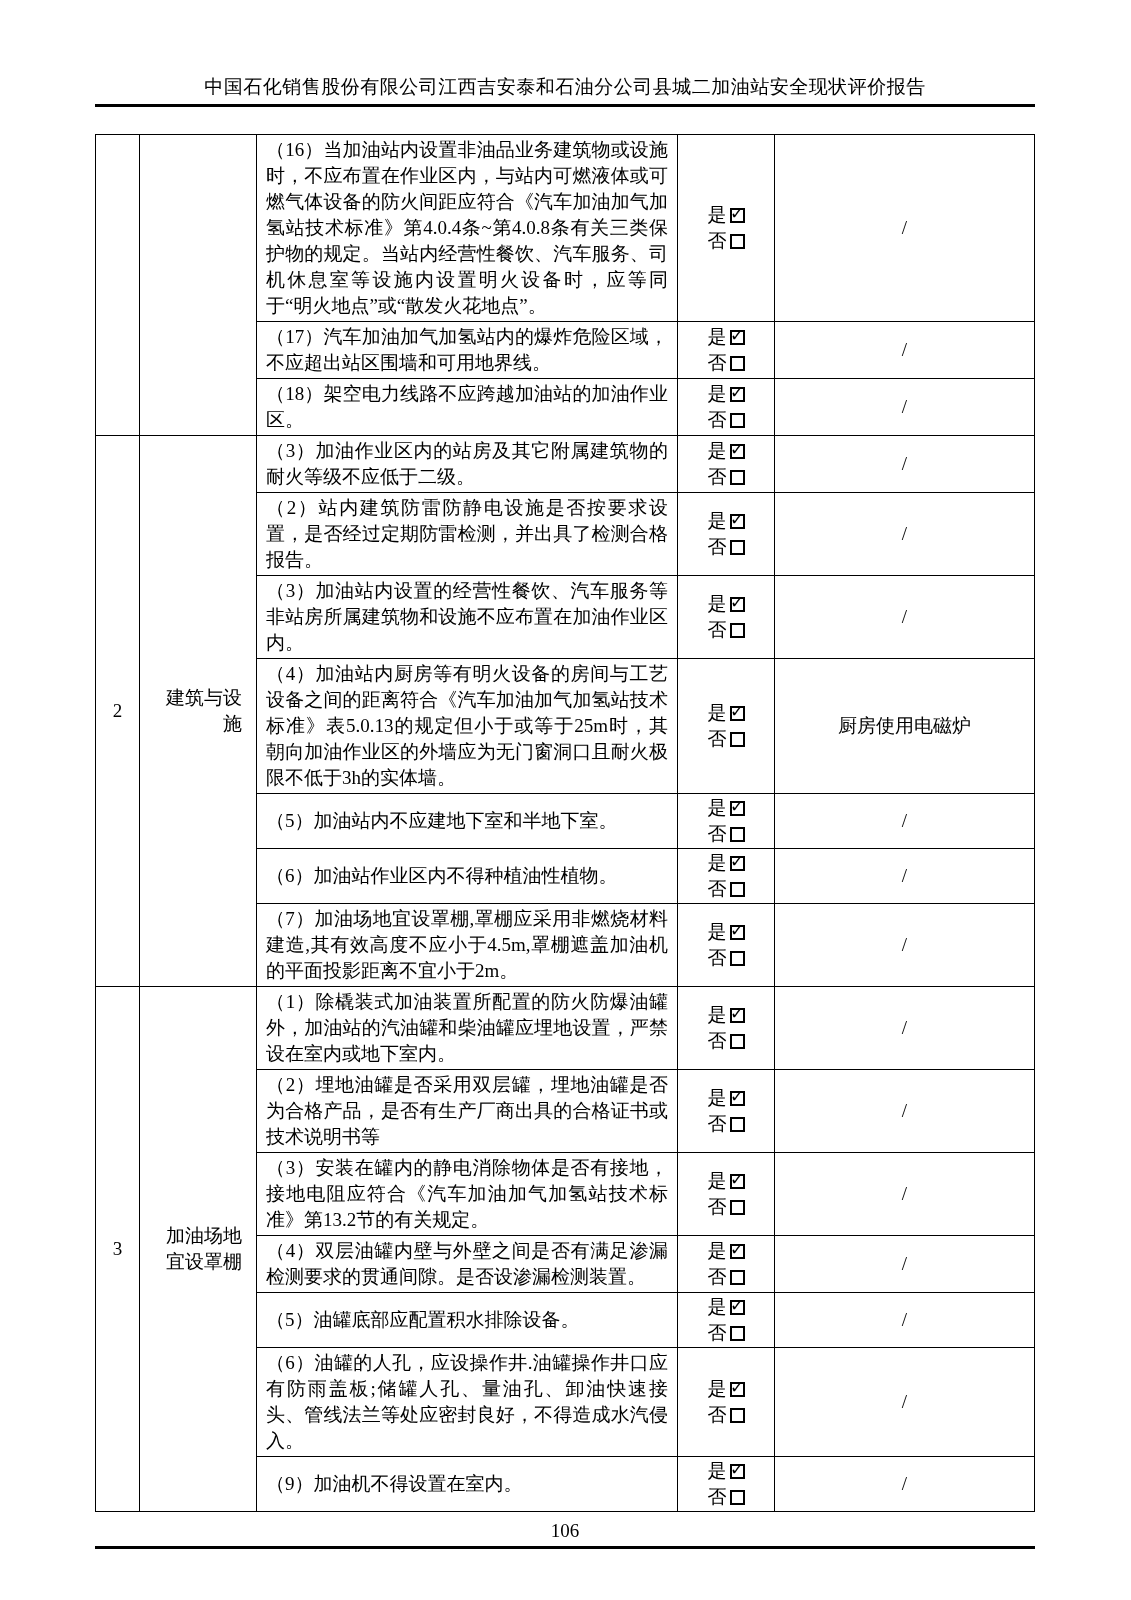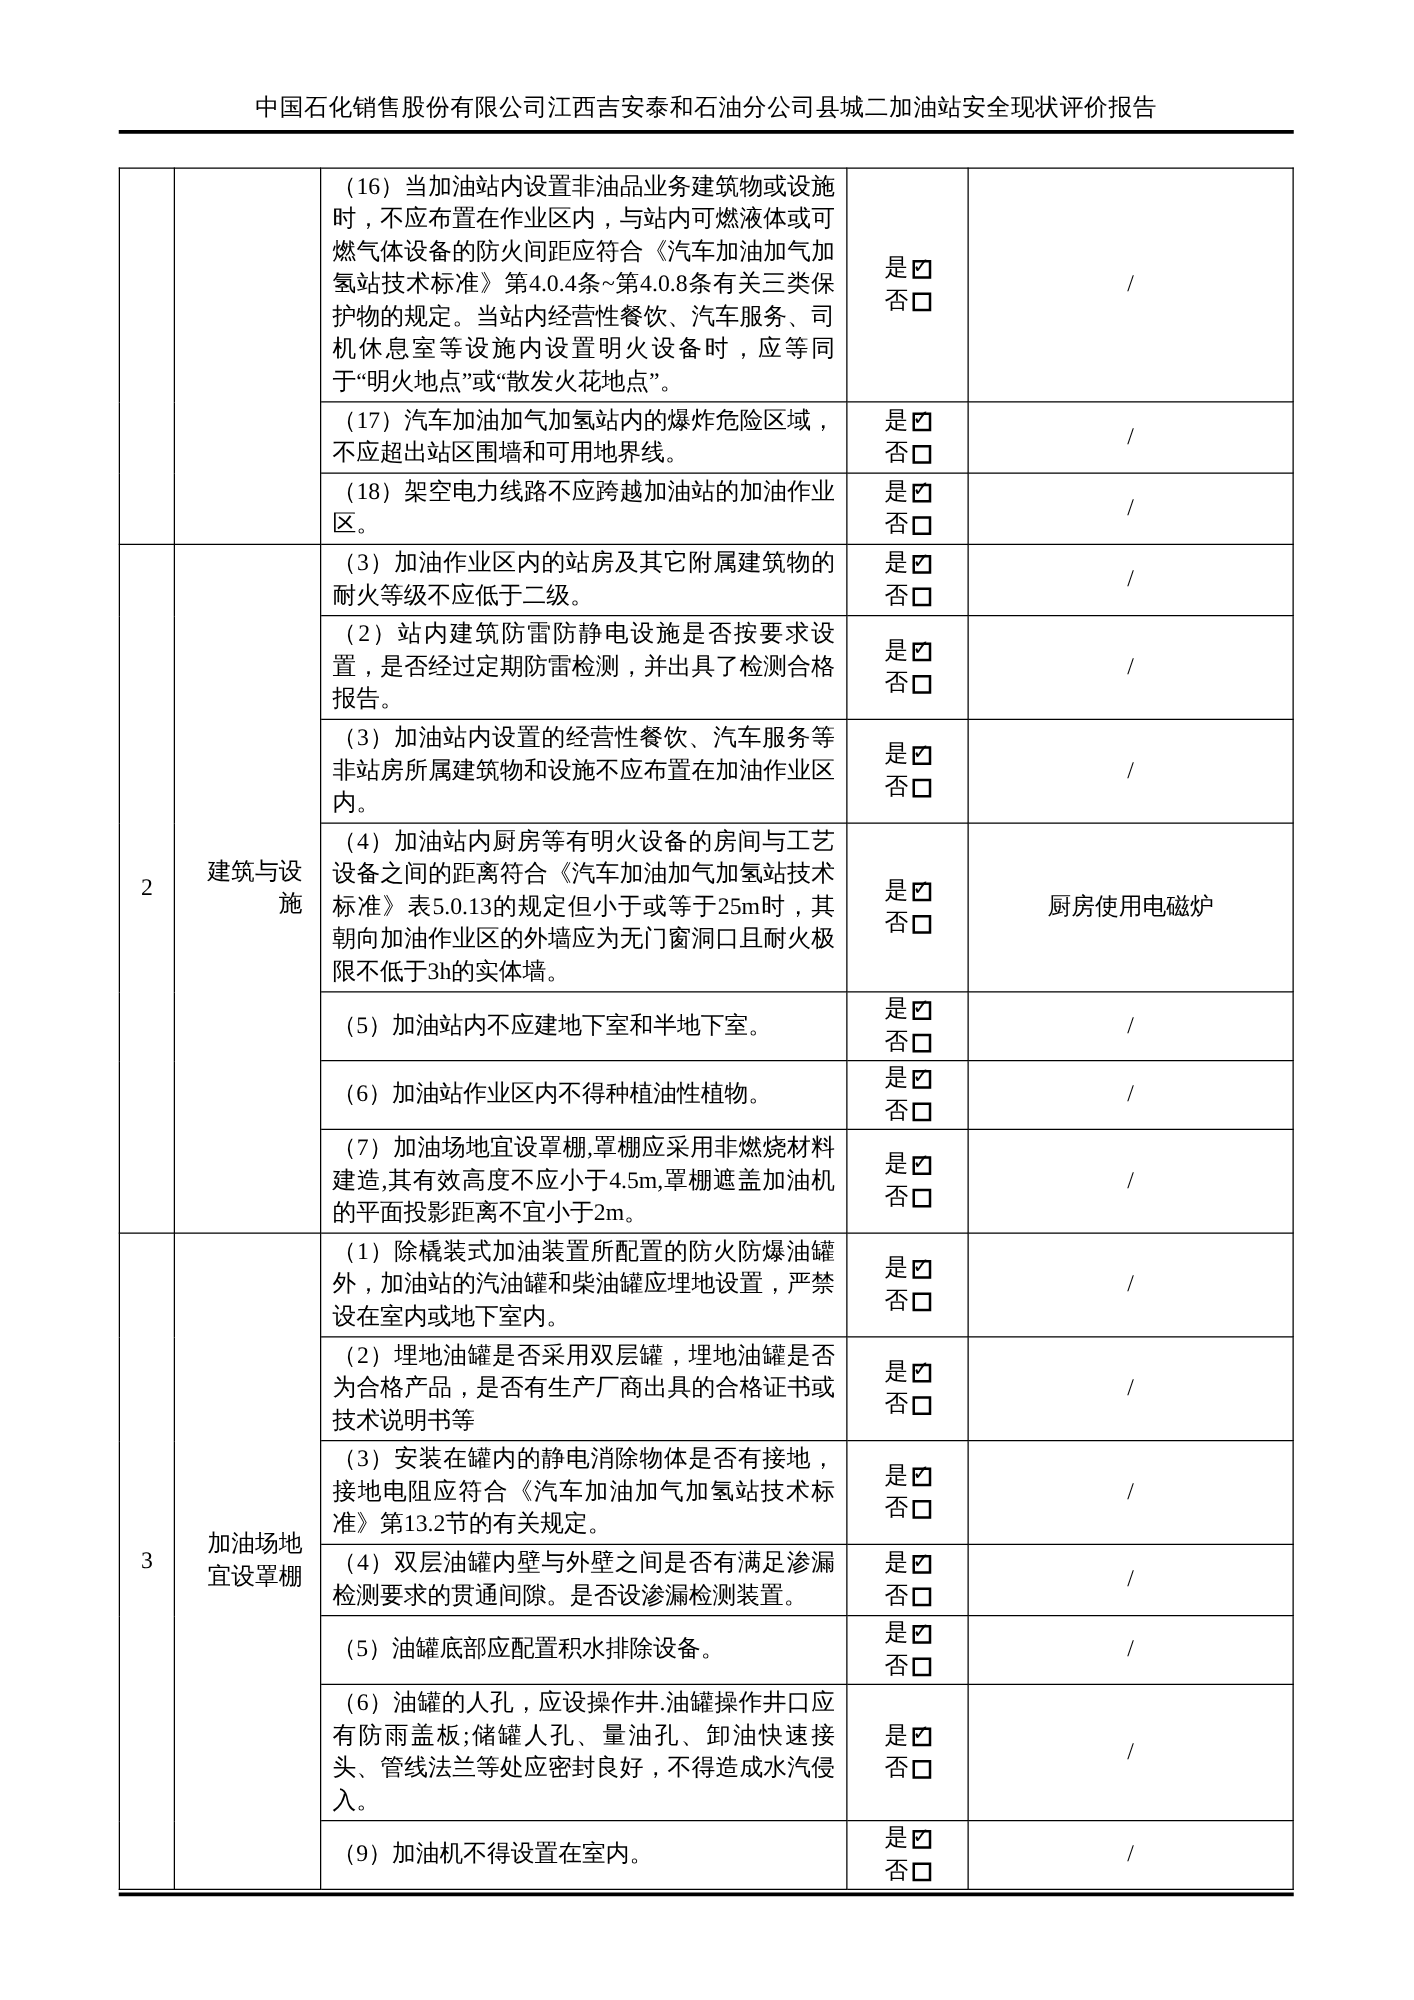--- a/index.html
+++ b/index.html
@@ -341,15 +341,16 @@
             <div class="yn-line">
               <span>否</span>
               <span class="cb"></span>
             </div>
           </td>
           <td class="col-remark">/</td>
         </tr>
       </tbody>
   </table>
 
+  <div class="page-number">106</div>
   <div class="footer-rule"></div>
 
 </div>
 
 </body></html>

